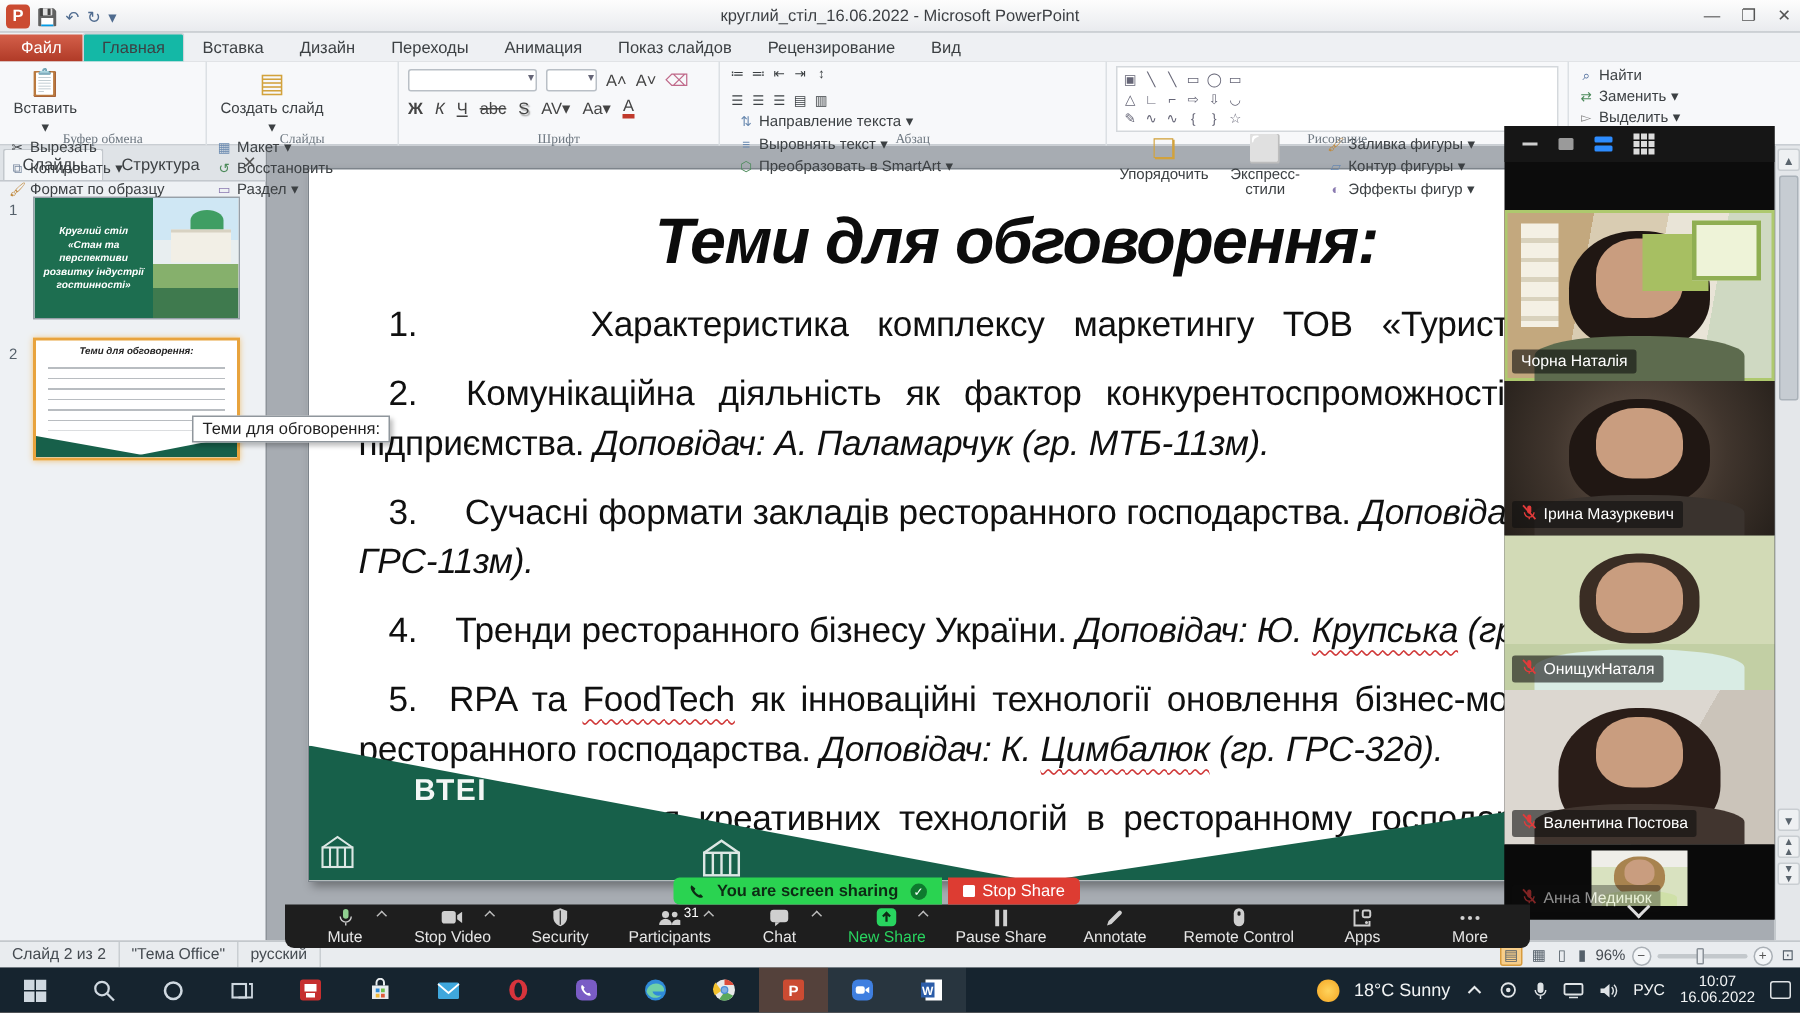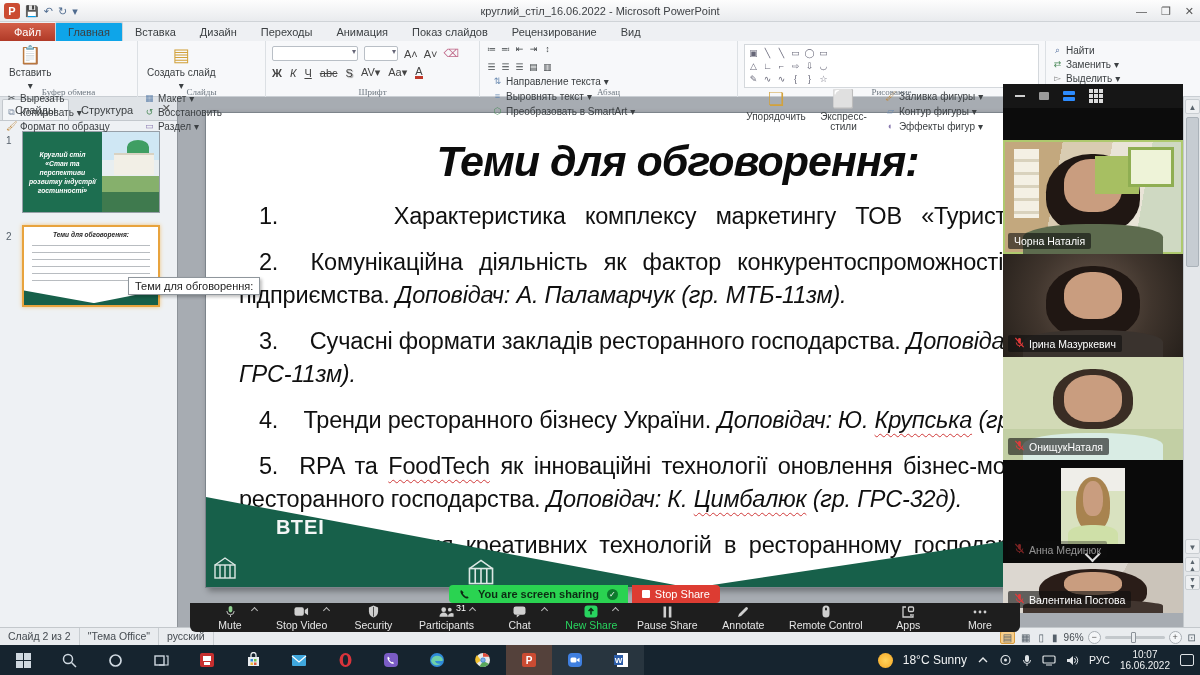--- a/index.html
+++ b/index.html
@@ -12,21 +12,21 @@
   .qat .pbadge{width:16px;height:16px;background:#cb4b32;border-radius:3px;color:#fff;font-size:11px;font-weight:bold;text-align:center;line-height:16px;}
   .qat .qico{font-size:11px;color:#4f6b8f;}
   .tb-title{position:absolute;left:0;right:0;top:0;height:22px;text-align:center;font-size:11px;color:#3c3f43;line-height:22px;}
   .winctl{position:absolute;right:6px;top:3px;display:flex;gap:14px;z-index:6;}
   .winctl span{font-size:11px;color:#555;line-height:16px;}
 
   
   .ribbontabs{position:absolute;left:0;top:22px;width:1200px;height:19px;background:#eef0f3;display:flex;align-items:flex-end;z-index:5;}
   .rtab{font-size:11px;color:#3c4043;padding:3px 12px 3px;white-space:nowrap;}
   .rtab.file{background:linear-gradient(#d4604a,#b03a27);color:#fff;padding:3px 14px;}
-  .rtab.active{background:#0ea5e9;border:1px solid #cfd4d9;border-bottom:none;border-radius:2px 2px 0 0;}
+  .rtab.active{background:#14b8a6;border:1px solid #cfd4d9;border-bottom:none;border-radius:2px 2px 0 0;}
   .ribbon{position:absolute;left:0;top:41px;width:1200px;height:56px;background:#f7f8fa;border-bottom:1px solid #c9ced3;display:flex;z-index:5;}
   .rgroup{position:relative;height:56px;border-right:1px solid #dcе0е4;border-right:1px solid #dce0e4;padding:3px 6px 13px;flex:none;}
   .glabel{position:absolute;bottom:0;left:0;right:0;text-align:center;font-size:9px;color:#6d7780;font-family:Liberation Serif, serif;}
   .bigbtn{display:inline-flex;flex-direction:column;align-items:center;font-size:10px;color:#3c4043;text-align:center;line-height:10px;gap:3px;padding:1px 3px;vertical-align:top;}
   .bigbtn .bico{font-size:18px;line-height:20px;}
   .smallcol{display:inline-flex;flex-direction:column;justify-content:flex-start;gap:1px;vertical-align:top;}
   .sbtn{font-size:10px;color:#3c4043;white-space:nowrap;line-height:13px;display:flex;align-items:center;gap:3px;}
   .mico{display:inline-block;width:11px;height:11px;font-size:9px;line-height:11px;text-align:center;}
   .combo{display:inline-block;width:86px;height:15px;background:#fff;border:1px solid #b9bfc6;border-radius:2px;position:relative;}
   .combo.small{width:34px;}
@@ -487,54 +487,54 @@
           <span class="nametag">
             <span><svg width="11" height="11" viewBox="0 0 12 12">
                 <rect x="4.5" y="1" width="3" height="6" rx="1.5" fill="#e23b3b"></rect>
                 <path d="M2.5 6 a3.5 3.5 0 0 0 7 0" stroke="#e23b3b" fill="none"></path>
                 <line x1="6" y1="9.5" x2="6" y2="11" stroke="#e23b3b"></line>
                 <line x1="1.5" y1="1" x2="10.5" y2="11" stroke="#e23b3b" stroke-width="1.3"></line>
               </svg></span>
             <span>ОнищукНаталя</span>
           </span>
         </div>
+        <div class="tile theme-beige">
+          <div class="person">
+            <div class="hair"></div>
+            <div class="head"></div>
+            <div class="bodysh"></div>
+          </div>
+          <span class="nametag">
+            <span><svg width="11" height="11" viewBox="0 0 12 12">
+                <rect x="4.5" y="1" width="3" height="6" rx="1.5" fill="#e23b3b"></rect>
+                <path d="M2.5 6 a3.5 3.5 0 0 0 7 0" stroke="#e23b3b" fill="none"></path>
+                <line x1="6" y1="9.5" x2="6" y2="11" stroke="#e23b3b"></line>
+                <line x1="1.5" y1="1" x2="10.5" y2="11" stroke="#e23b3b" stroke-width="1.3"></line>
+              </svg></span>
+            <span>Валентина Постова</span>
+          </span>
+        </div>
         <div class="tile theme-spotlight">
           <div class="minivideo">
             <div class="person">
               <div class="hair"></div>
               <div class="head"></div>
               <div class="bodysh"></div>
             </div>
           </div>
           <span class="nametag faded">
             <span><svg width="11" height="11" viewBox="0 0 12 12">
                 <rect x="4.5" y="1" width="3" height="6" rx="1.5" fill="#e23b3b"></rect>
                 <path d="M2.5 6 a3.5 3.5 0 0 0 7 0" stroke="#e23b3b" fill="none"></path>
                 <line x1="6" y1="9.5" x2="6" y2="11" stroke="#e23b3b"></line>
                 <line x1="1.5" y1="1" x2="10.5" y2="11" stroke="#e23b3b" stroke-width="1.3"></line>
               </svg></span>
             <span>Анна Мединюк</span>
           </span>
           <span class="collapsechev"></span>
-        </div>
-        <div class="tile theme-beige">
-          <div class="person">
-            <div class="hair"></div>
-            <div class="head"></div>
-            <div class="bodysh"></div>
-          </div>
-          <span class="nametag">
-            <span><svg width="11" height="11" viewBox="0 0 12 12">
-                <rect x="4.5" y="1" width="3" height="6" rx="1.5" fill="#e23b3b"></rect>
-                <path d="M2.5 6 a3.5 3.5 0 0 0 7 0" stroke="#e23b3b" fill="none"></path>
-                <line x1="6" y1="9.5" x2="6" y2="11" stroke="#e23b3b"></line>
-                <line x1="1.5" y1="1" x2="10.5" y2="11" stroke="#e23b3b" stroke-width="1.3"></line>
-              </svg></span>
-            <span>Валентина Постова</span>
-          </span>
         </div>
       </div>
   </div>
 
   <div class="sharebar">
     <div class="sharepill">
       <svg width="11" height="11" viewBox="0 0 12 12">
           <path d="M2.2 1.2 C1.4 2 1.2 3.4 2.4 5.4 C3.6 7.4 5.4 9.2 7.2 10 C8.8 10.7 10 10.4 10.6 9.6 L9 7.8 L7.6 8.4 C6.4 7.8 5 6.4 4.2 5 L5 3.6 Z" fill="#0d2b14"></path>
         </svg>
       <span class="stext">You are screen sharing</span>

